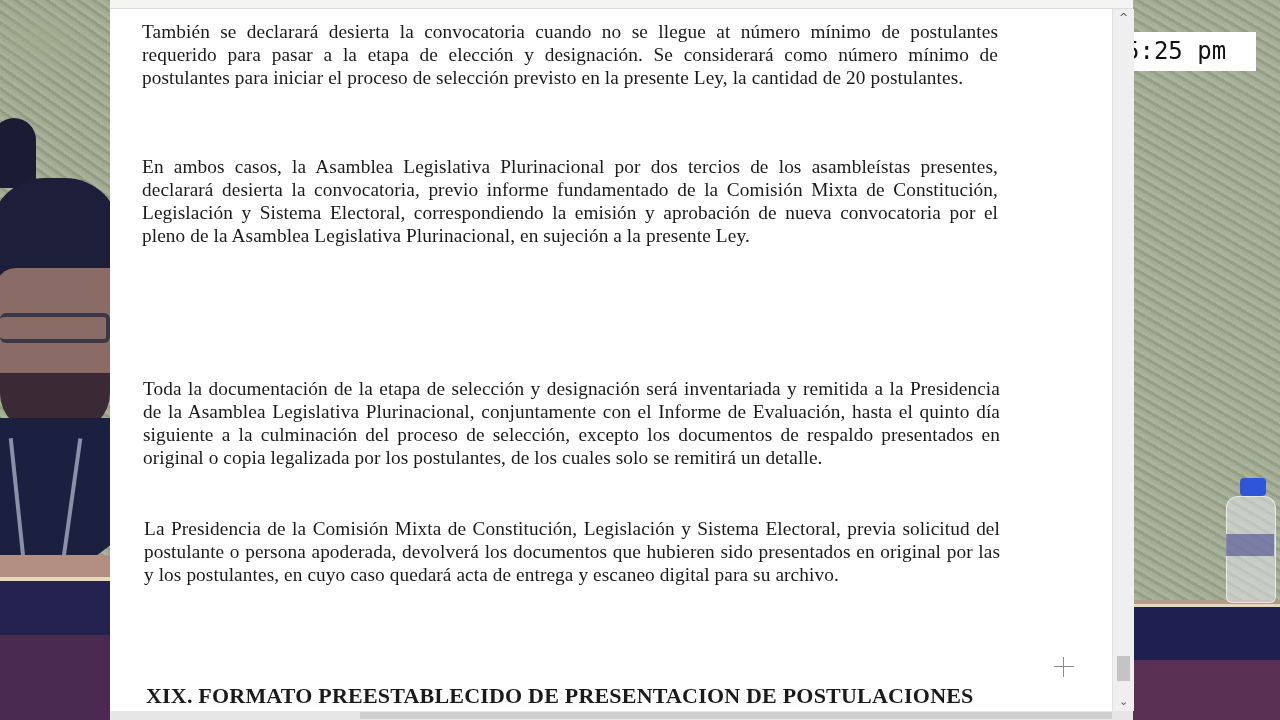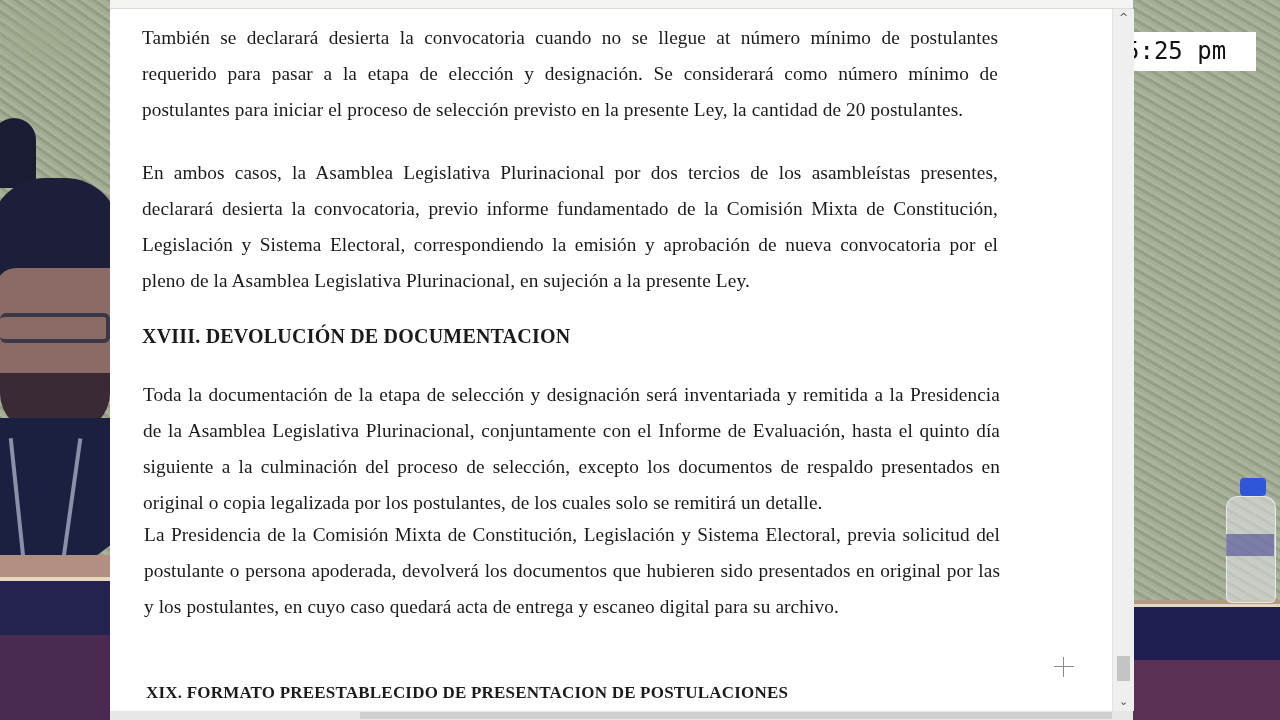--- a/index.html
+++ b/index.html
@@ -111,21 +111,21 @@
     }
     .page {
       position: absolute; left: 0; top: 9px; width: 1002px; height: 702px;
       overflow: hidden;
       color: #1a1a1a;
       font-size: 19.3px;
     }
     .para {
       position: absolute; left: 32px; width: 856px;
       text-align: justify; text-align-last: left;
-      line-height: 36px;
+      line-height: 23px;
       letter-spacing: 0.1px;
     }
     .heading {
       position: absolute; left: 32px;
       font-weight: bold; font-size: 20px;
       letter-spacing: 0.2px;
       white-space: nowrap;
     }
     .vscroll {
       position: absolute; left: 1002px; top: 9px; width: 21px; height: 702px;
@@ -186,24 +186,23 @@
   </div>
 
   <div class="clock">5:25 pm</div>
 
   <div class="viewer">
     <div class="topedge"></div>
 
     <div class="page">
       <div class="para" style="top:11px;">También se declarará desierta la convocatoria cuando no se llegue at número mínimo de postulantes requerido para pasar a la etapa de elección y designación. Se considerará como número mínimo de postulantes para iniciar el proceso de selección previsto en la presente Ley, la cantidad de 20 postulantes.</div>
       <div class="para" style="top:146px;">En ambos casos, la Asamblea Legislativa Plurinacional por dos tercios de los asambleístas presentes, declarará desierta la convocatoria, previo informe fundamentado de la Comisión Mixta de Constitución, Legislación y Sistema Electoral, correspondiendo la emisión y aprobación de nueva convocatoria por el pleno de la Asamblea Legislativa Plurinacional, en sujeción a la presente Ley.</div>
-      <div class="heading" style="top:316px;">XVIII. DEVOLUCIÓN DE DOCUMENTACION</div>
       <div class="para" style="top:368px; left:33px; width:857px;">Toda la documentación de la etapa de selección y designación será inventariada y remitida a la Presidencia de la Asamblea Legislativa Plurinacional, conjuntamente con el Informe de Evaluación, hasta el quinto día siguiente a la culminación del proceso de selección, excepto los documentos de respaldo presentados en original o copia legalizada por los postulantes, de los cuales solo se remitirá un detalle.</div>
       <div class="para" style="top:508px; left:34px; width:856px;">La Presidencia de la Comisión Mixta de Constitución, Legislación y Sistema Electoral, previa solicitud del postulante o persona apoderada, devolverá los documentos que hubieren sido presentados en original por las y los postulantes, en cuyo caso quedará acta de entrega y escaneo digital para su archivo.</div>
-      <div class="heading" style="top:674px; left:36px; font-size:17px;">XIX. FORMATO PREESTABLECIDO DE PRESENTACION DE POSTULACIONES</div>
+      <div class="heading" style="top:674px; left:36px; font-size:22px;">XIX. FORMATO PREESTABLECIDO DE PRESENTACION DE POSTULACIONES</div>
       <div class="crosshair"></div>
     </div>
 
     <div class="vscroll">
       <div class="arrow up">^</div>
       <div class="thumb"></div>
       <div class="arrow down">⌄</div>
     </div>
 
     <div class="hscroll">

